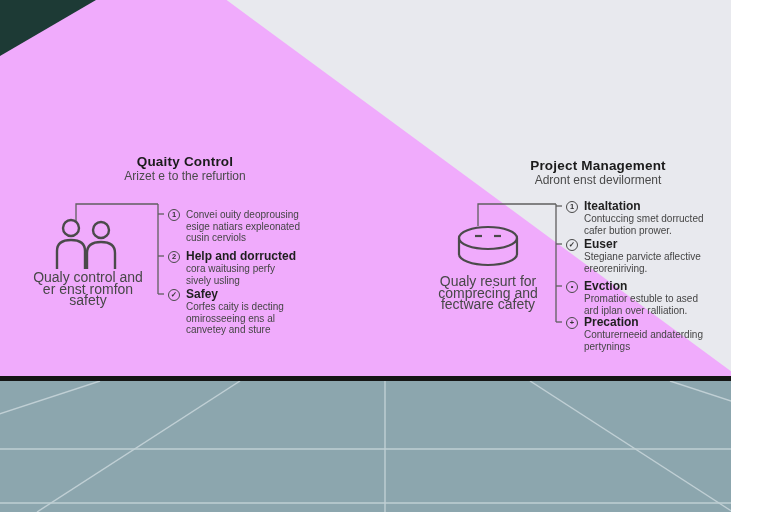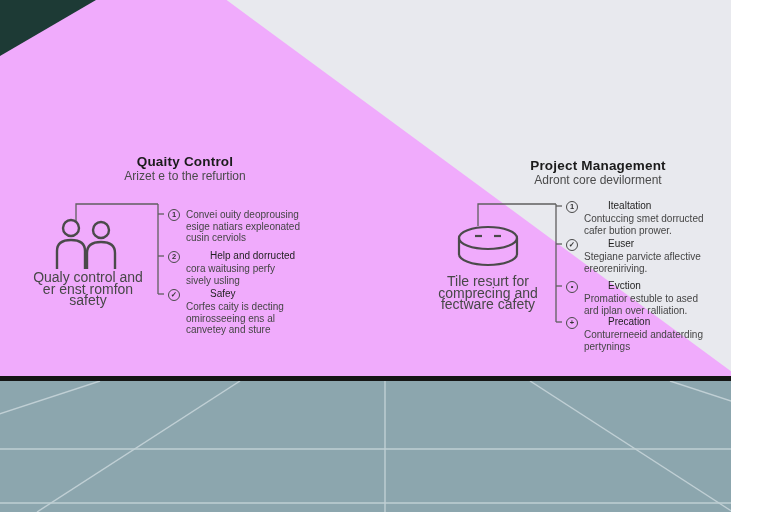--- a/index.html
+++ b/index.html
@@ -43,21 +43,21 @@
   .il-left{left:18px;top:272px;width:140px;}
   .il-right{left:426px;top:276px;width:124px;}
   
   .item{position:absolute;width:158px;}
   .item .marker{
     position:absolute;left:-18px;top:1px;width:12px;height:12px;
     border:1.2px solid #4a4a4a;border-radius:50%;box-sizing:border-box;
     font-size:7.5px;line-height:9.5px;text-align:center;color:#333;
     font-weight:bold;
   }
-  .item-title{font-weight:normal;font-size:10px;color:#1f1f1f;line-height:12px;margin-left:24px;}
+  .item-title{font-weight:bold;font-size:12px;color:#1f1f1f;line-height:12px;}
   .item-body{font-size:10px;color:#454545;line-height:11.5px;white-space:pre-line;margin-top:1px;}
   .l1{left:186px;top:208px;}
   .l2{left:186px;top:250px;}
   .l3{left:186px;top:288px;}
   .r1{left:584px;top:200px;width:170px;}
   .r2{left:584px;top:238px;width:170px;}
   .r3{left:584px;top:280px;width:170px;}
   .r4{left:584px;top:316px;width:170px;}
 </style>
 </head>
@@ -121,34 +121,34 @@
   <div class="item l3">
     <span class="marker">✓</span>
     <div class="item-title">Safey</div>
     <div class="item-body">Corfes caity is decting
 omirosseeing ens al
 canvetey and sture</div>
   </div>
 
   <div class="title-block tb-right">
     <div class="title">Project Management</div>
-    <div class="subtitle">Adront core devilorment</div>
+    <div class="subtitle">Adront enst devilorment</div>
   </div>
 
   <div class="icon-box disk-box">
     <svg width="66" height="46" viewBox="0 0 66 46" fill="none">
       <g stroke="#4a4a4a" stroke-width="2.2">
         <ellipse cx="33" cy="14" rx="29" ry="11"></ellipse>
         <path d="M4,14 V30 A29,11 0 0 0 62,30 V14"></path>
         <path d="M20,12 h7"></path>
         <path d="M39,12 h7"></path>
       </g>
     </svg>
   </div>
-  <div class="icon-label il-right">Tile resurt for
+  <div class="icon-label il-right">Qualy resurt for
 comprecing and
 fectware cafety</div>
 
   <div class="item r1">
     <span class="marker">1</span>
     <div class="item-title">Itealtation</div>
     <div class="item-body">Contuccing smet dorructed
 cafer bution prower.</div>
   </div>
   <div class="item r2">

